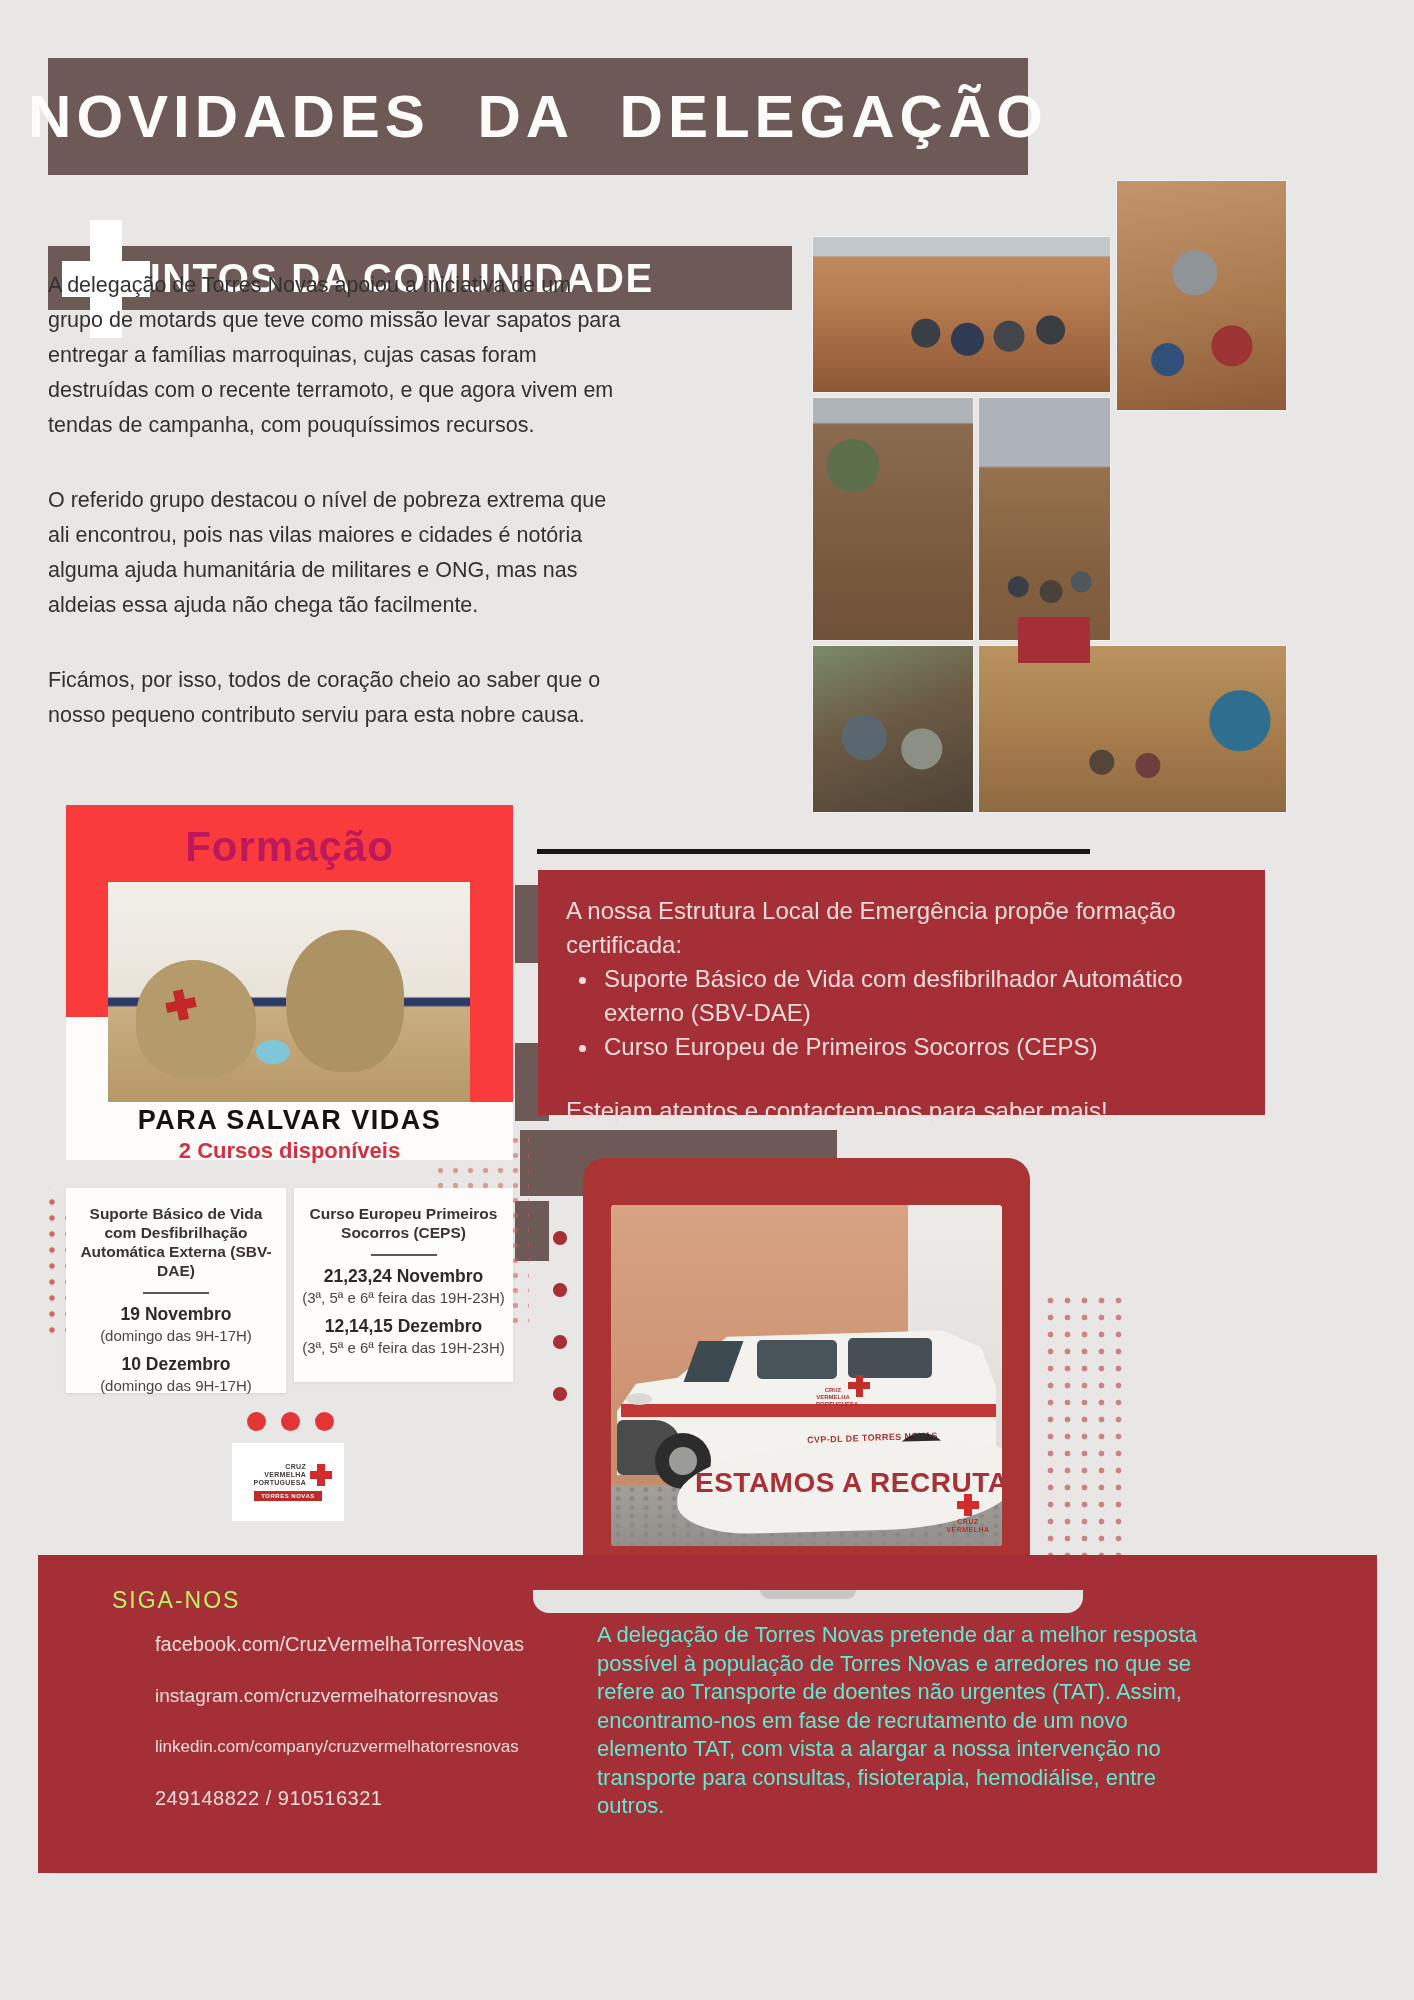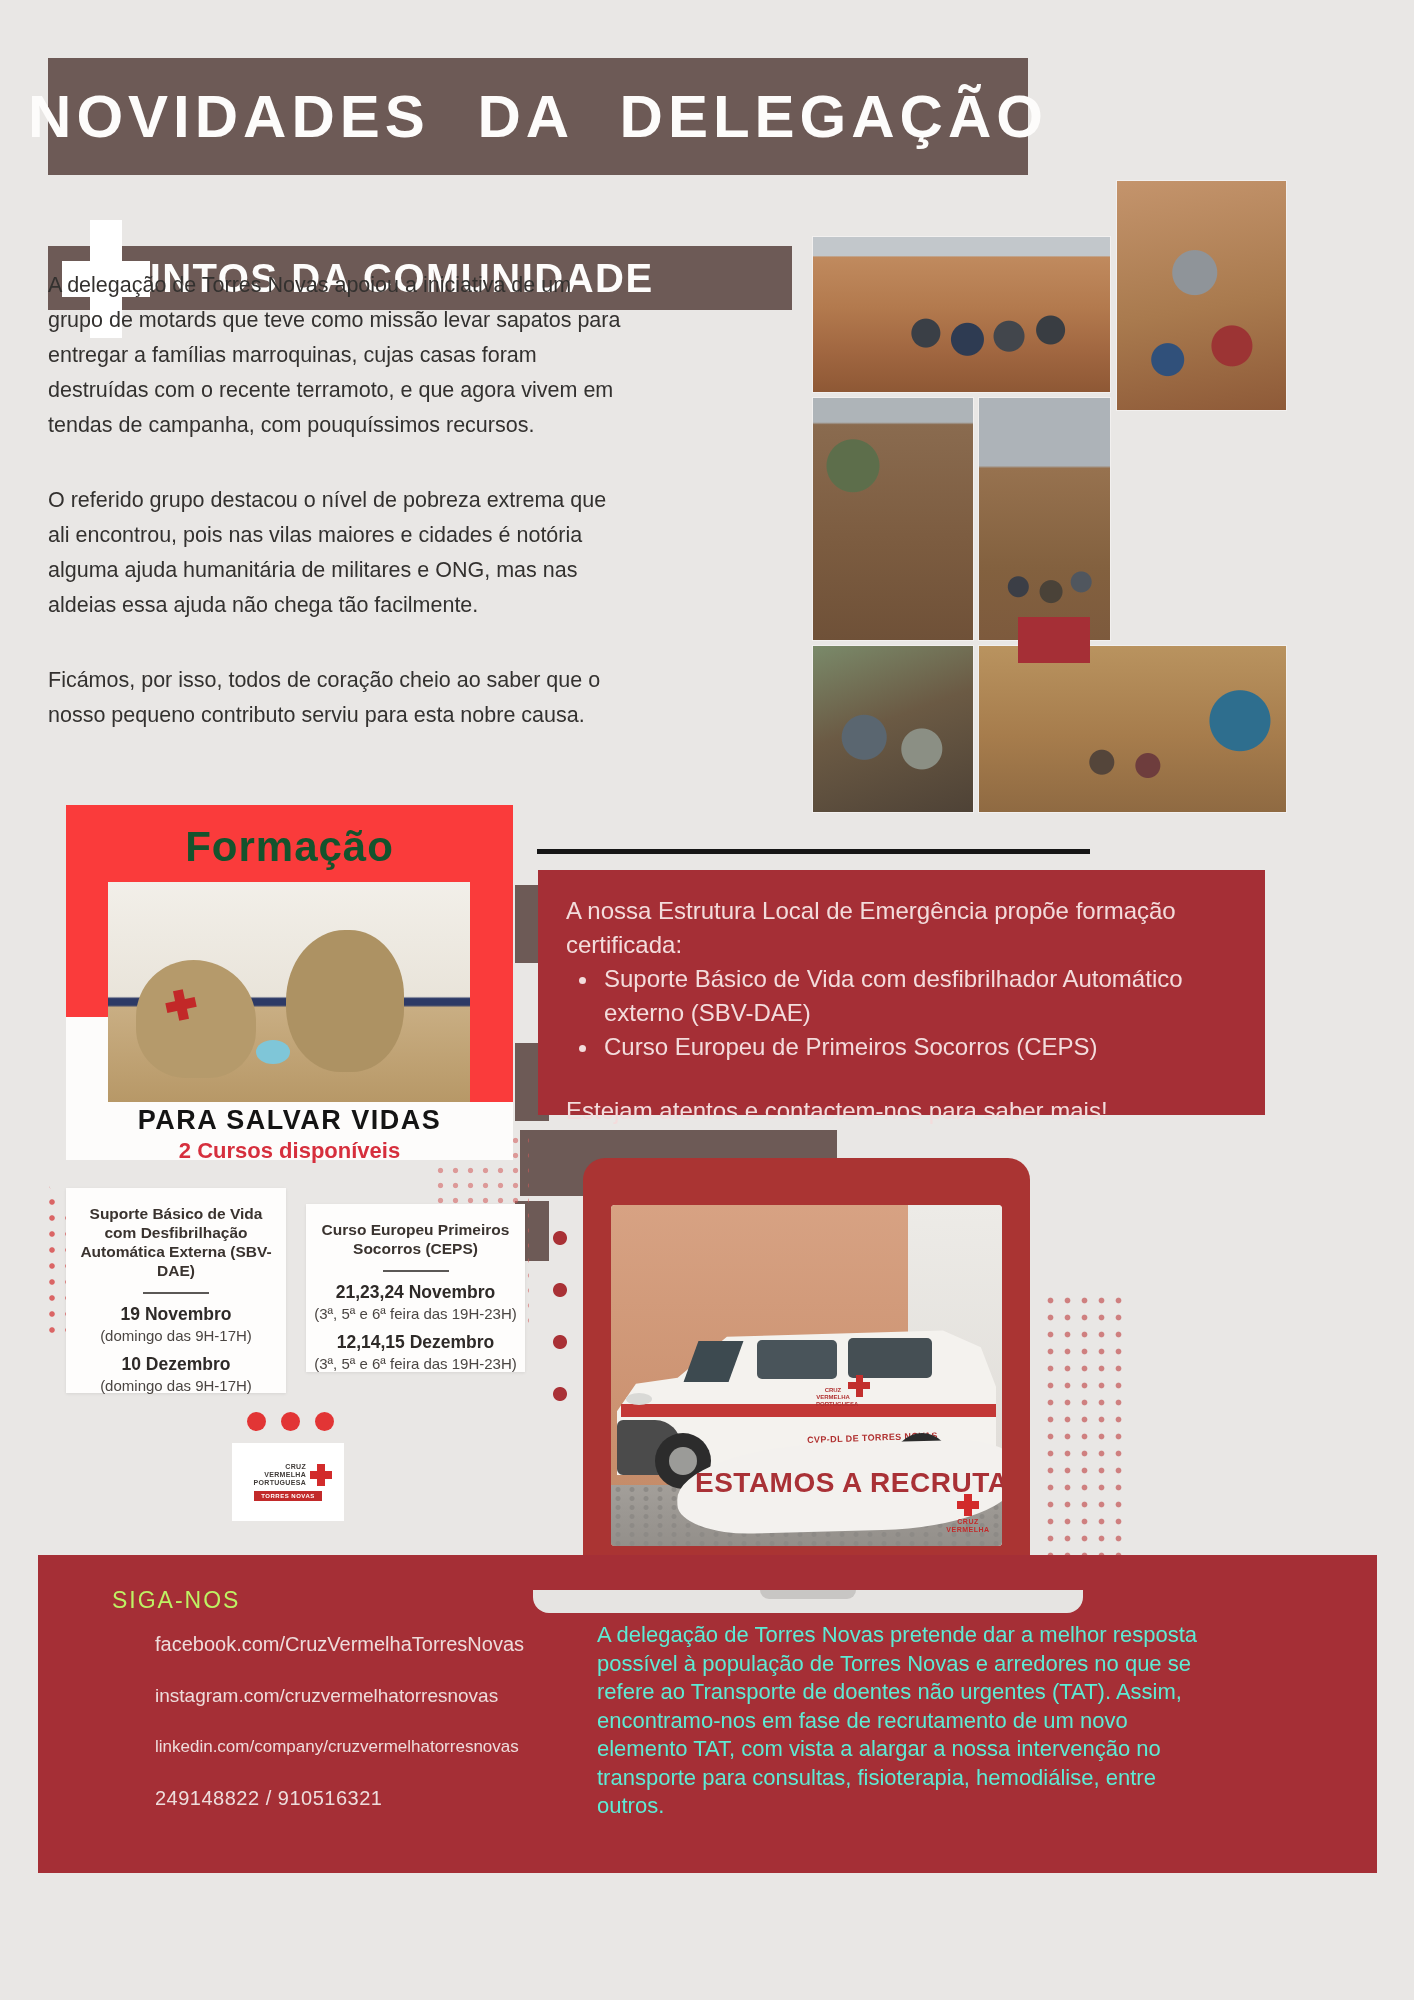--- a/index.html
+++ b/index.html
@@ -69,39 +69,39 @@
       radial-gradient(circle at 85% 45%, #2e6e8e 0 30px, transparent 31px),
       radial-gradient(circle at 40% 70%, #54453a 0 12px, transparent 13px),
       radial-gradient(circle at 55% 72%, #6e3d3d 0 12px, transparent 13px),
       linear-gradient(180deg,#b9935f 0%,#a67c4c 55%,#8f6a42 100%);}
 
   
   .formacao-card{left:66px;top:805px;width:447px;height:355px;background:#fdfcfb;}
   .formacao-red{position:absolute;left:0;top:0;width:447px;height:212px;background:#fa3b3b;}
   .formacao-red-col{position:absolute;left:404px;top:212px;width:43px;height:85px;background:#fa3b3b;}
   .formacao-title{position:absolute;left:0;top:18px;width:447px;text-align:center;
-    color:#14532d;font-size:42px;font-weight:bold;letter-spacing:1px;}
+    color:#be185d;font-size:42px;font-weight:bold;letter-spacing:1px;}
   .formacao-photo{position:absolute;left:42px;top:77px;width:362px;height:220px;
     background:linear-gradient(180deg,#f2efe9 0%,#e9e4da 52%,#2d3a66 53%,#2d3a66 56%,#c9ae83 57%,#b79867 100%);}
   .formacao-photo .medic1{position:absolute;left:28px;top:78px;width:120px;height:118px;background:#b59a6b;border-radius:48% 52% 40% 42%;}
   .formacao-photo .medic2{position:absolute;left:178px;top:48px;width:118px;height:142px;background:#ad9263;border-radius:50% 46% 44% 46%;}
   .formacao-photo .cross-badge{position:absolute;left:58px;top:108px;width:30px;height:30px;
     background:
       linear-gradient(#c22828,#c22828) 50% 0/10px 30px no-repeat,
       linear-gradient(#c22828,#c22828) 0 50%/30px 10px no-repeat;transform:rotate(-12deg);}
   .formacao-photo .glove{position:absolute;left:148px;top:158px;width:34px;height:24px;background:#7fc6d8;border-radius:50%;}
   .formacao-tagline{position:absolute;left:0;top:300px;width:447px;text-align:center;
     color:#141414;font-size:27px;font-weight:bold;letter-spacing:1.5px;}
   .formacao-subtitle{position:absolute;left:0;top:333px;width:447px;text-align:center;
     color:#d62f3d;font-size:22px;font-weight:bold;}
 
   
   .course-card{background:#fefdfc;box-shadow:0 1px 3px rgba(0,0,0,.08);text-align:center;}
   .course-1{left:66px;top:1188px;width:220px;height:205px;}
-  .course-2{left:306px;top:1188px;width:219px;height:168px;margin-top:16px;}
+  .course-2{left:294px;top:1188px;width:219px;height:194px;}
   .course-card .title{margin:16px 10px 0 10px;font-size:15.5px;line-height:19px;font-weight:bold;color:#3a332f;}
   .course-card .rule{width:66px;height:2px;background:#5b5856;margin:12px auto 10px auto;}
   .course-card .date{font-size:17.5px;font-weight:bold;color:#2e2a28;margin-top:6px;}
   .course-card .sched{font-size:15px;color:#4a4542;margin-top:2px;margin-bottom:10px;}
 
   .dots-row{left:230px;top:1412px;width:120px;display:flex;gap:15px;justify-content:center;}
   .dots-row i{width:19px;height:19px;border-radius:50%;background:#e23535;}
 
   
   .logo-card{left:232px;top:1443px;width:112px;height:78px;background:#ffffff;

